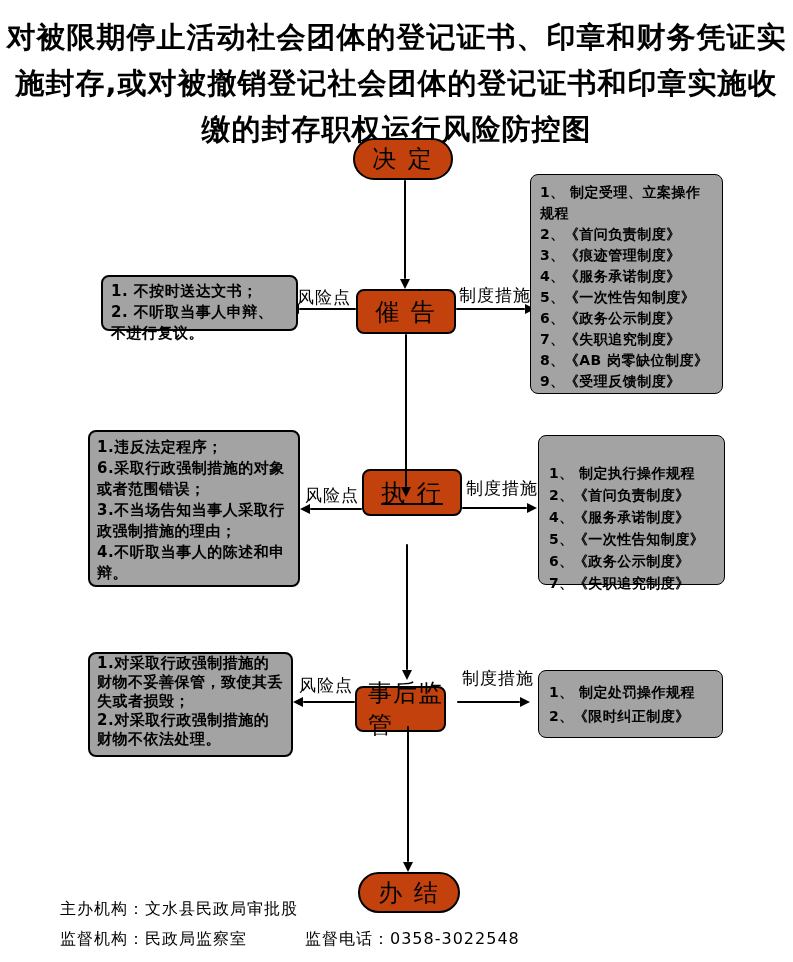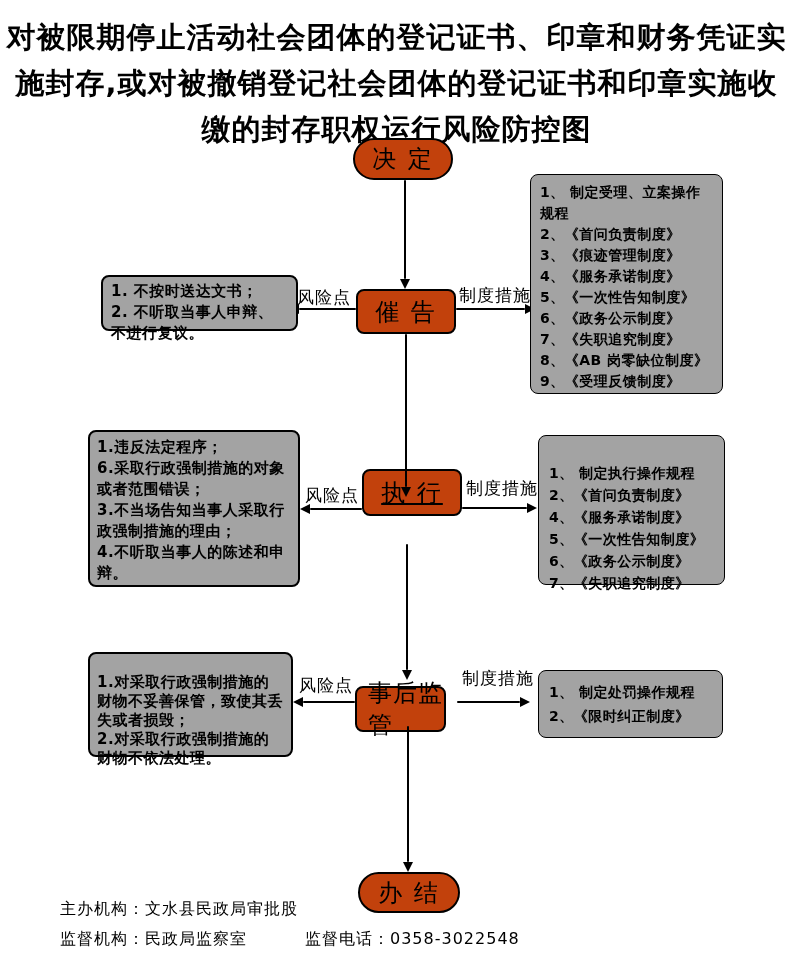--- a/index.html
+++ b/index.html
@@ -19,21 +19,21 @@
   #node-reminder { left:356px; top:289px; width:100px; height:45px; }
   #node-execution { left:362px; top:469px; width:100px; height:47px;text-decoration:underline; }
   #node-post { left:355px; top:686px; width:91px; height:46px; letter-spacing:1px;padding-left:11px; }
   #node-completion { left:358px; top:872px; width:102px; height:41px; }
 
   
   .sidebox { position:absolute; background:#a3a3a3; border:2px solid #000;
              font-size:15px; letter-spacing:0.5px;font-weight:bold; }
   #risk1 { left:90px; top:275px; width:197px; height:56px; padding:4px 8px; line-height:21px;margin-left:11px; }
   #risk2 { left:88px; top:430px; width:212px; height:157px; padding:5px 7px; line-height:21px; }
-  #risk3 { left:88px; top:652px; width:205px; height:105px; padding:19px 7px; line-height:19px; }
+  #risk3 { left:88px; top:652px; width:205px; height:105px; padding:0 7px; line-height:19px; }
   .measbox { border-width:1.5px; font-size:14px; }
   #meas1 { left:530px; top:174px; width:193px; height:220px; padding:7px 9px; line-height:21px; }
   #meas2 { left:538px; top:435px; width:187px; height:150px; padding:26px 10px; line-height:22px; }
   #meas3 { left:538px; top:670px; width:185px; height:68px; padding:9px 10px; line-height:24px; }
 
   
   .flowlabel { position:absolute; font-size:17px; letter-spacing:1px; white-space:nowrap; }
   #lbl-risk1 { left:297px; top:286px; }
   #lbl-meas1 { left:459px; top:284px; }
   #lbl-risk2 { left:305px; top:484px; }

